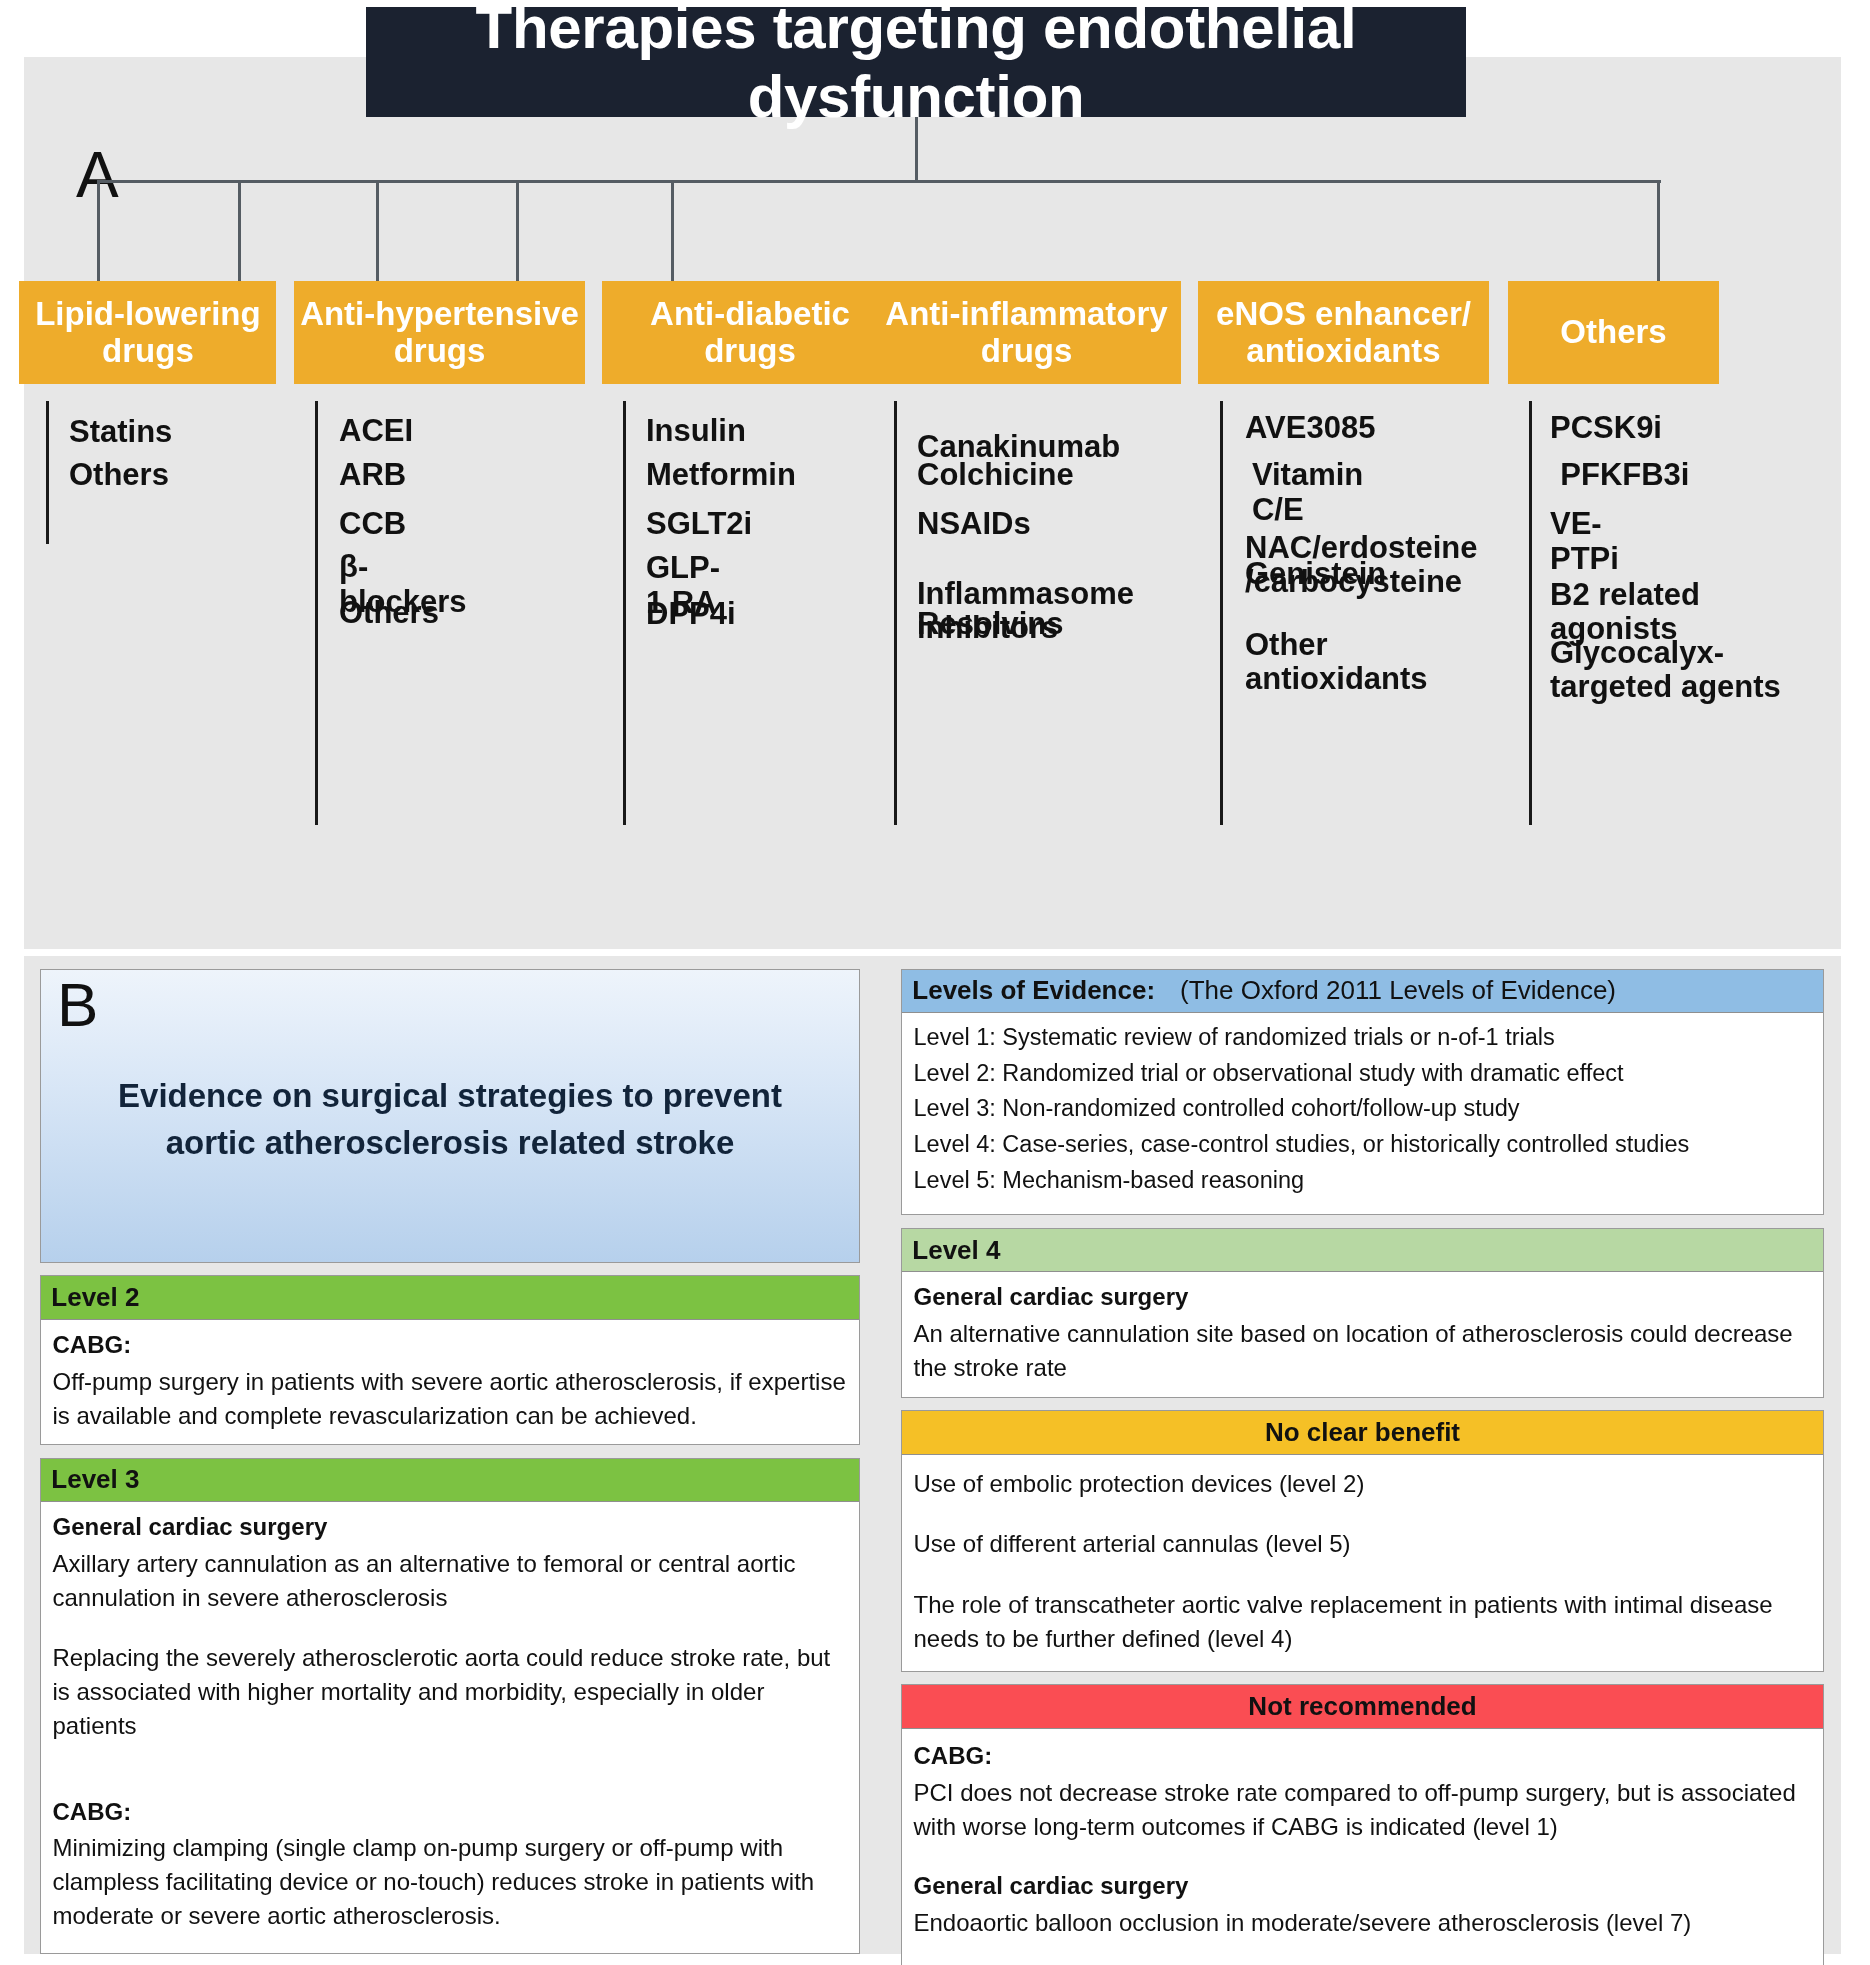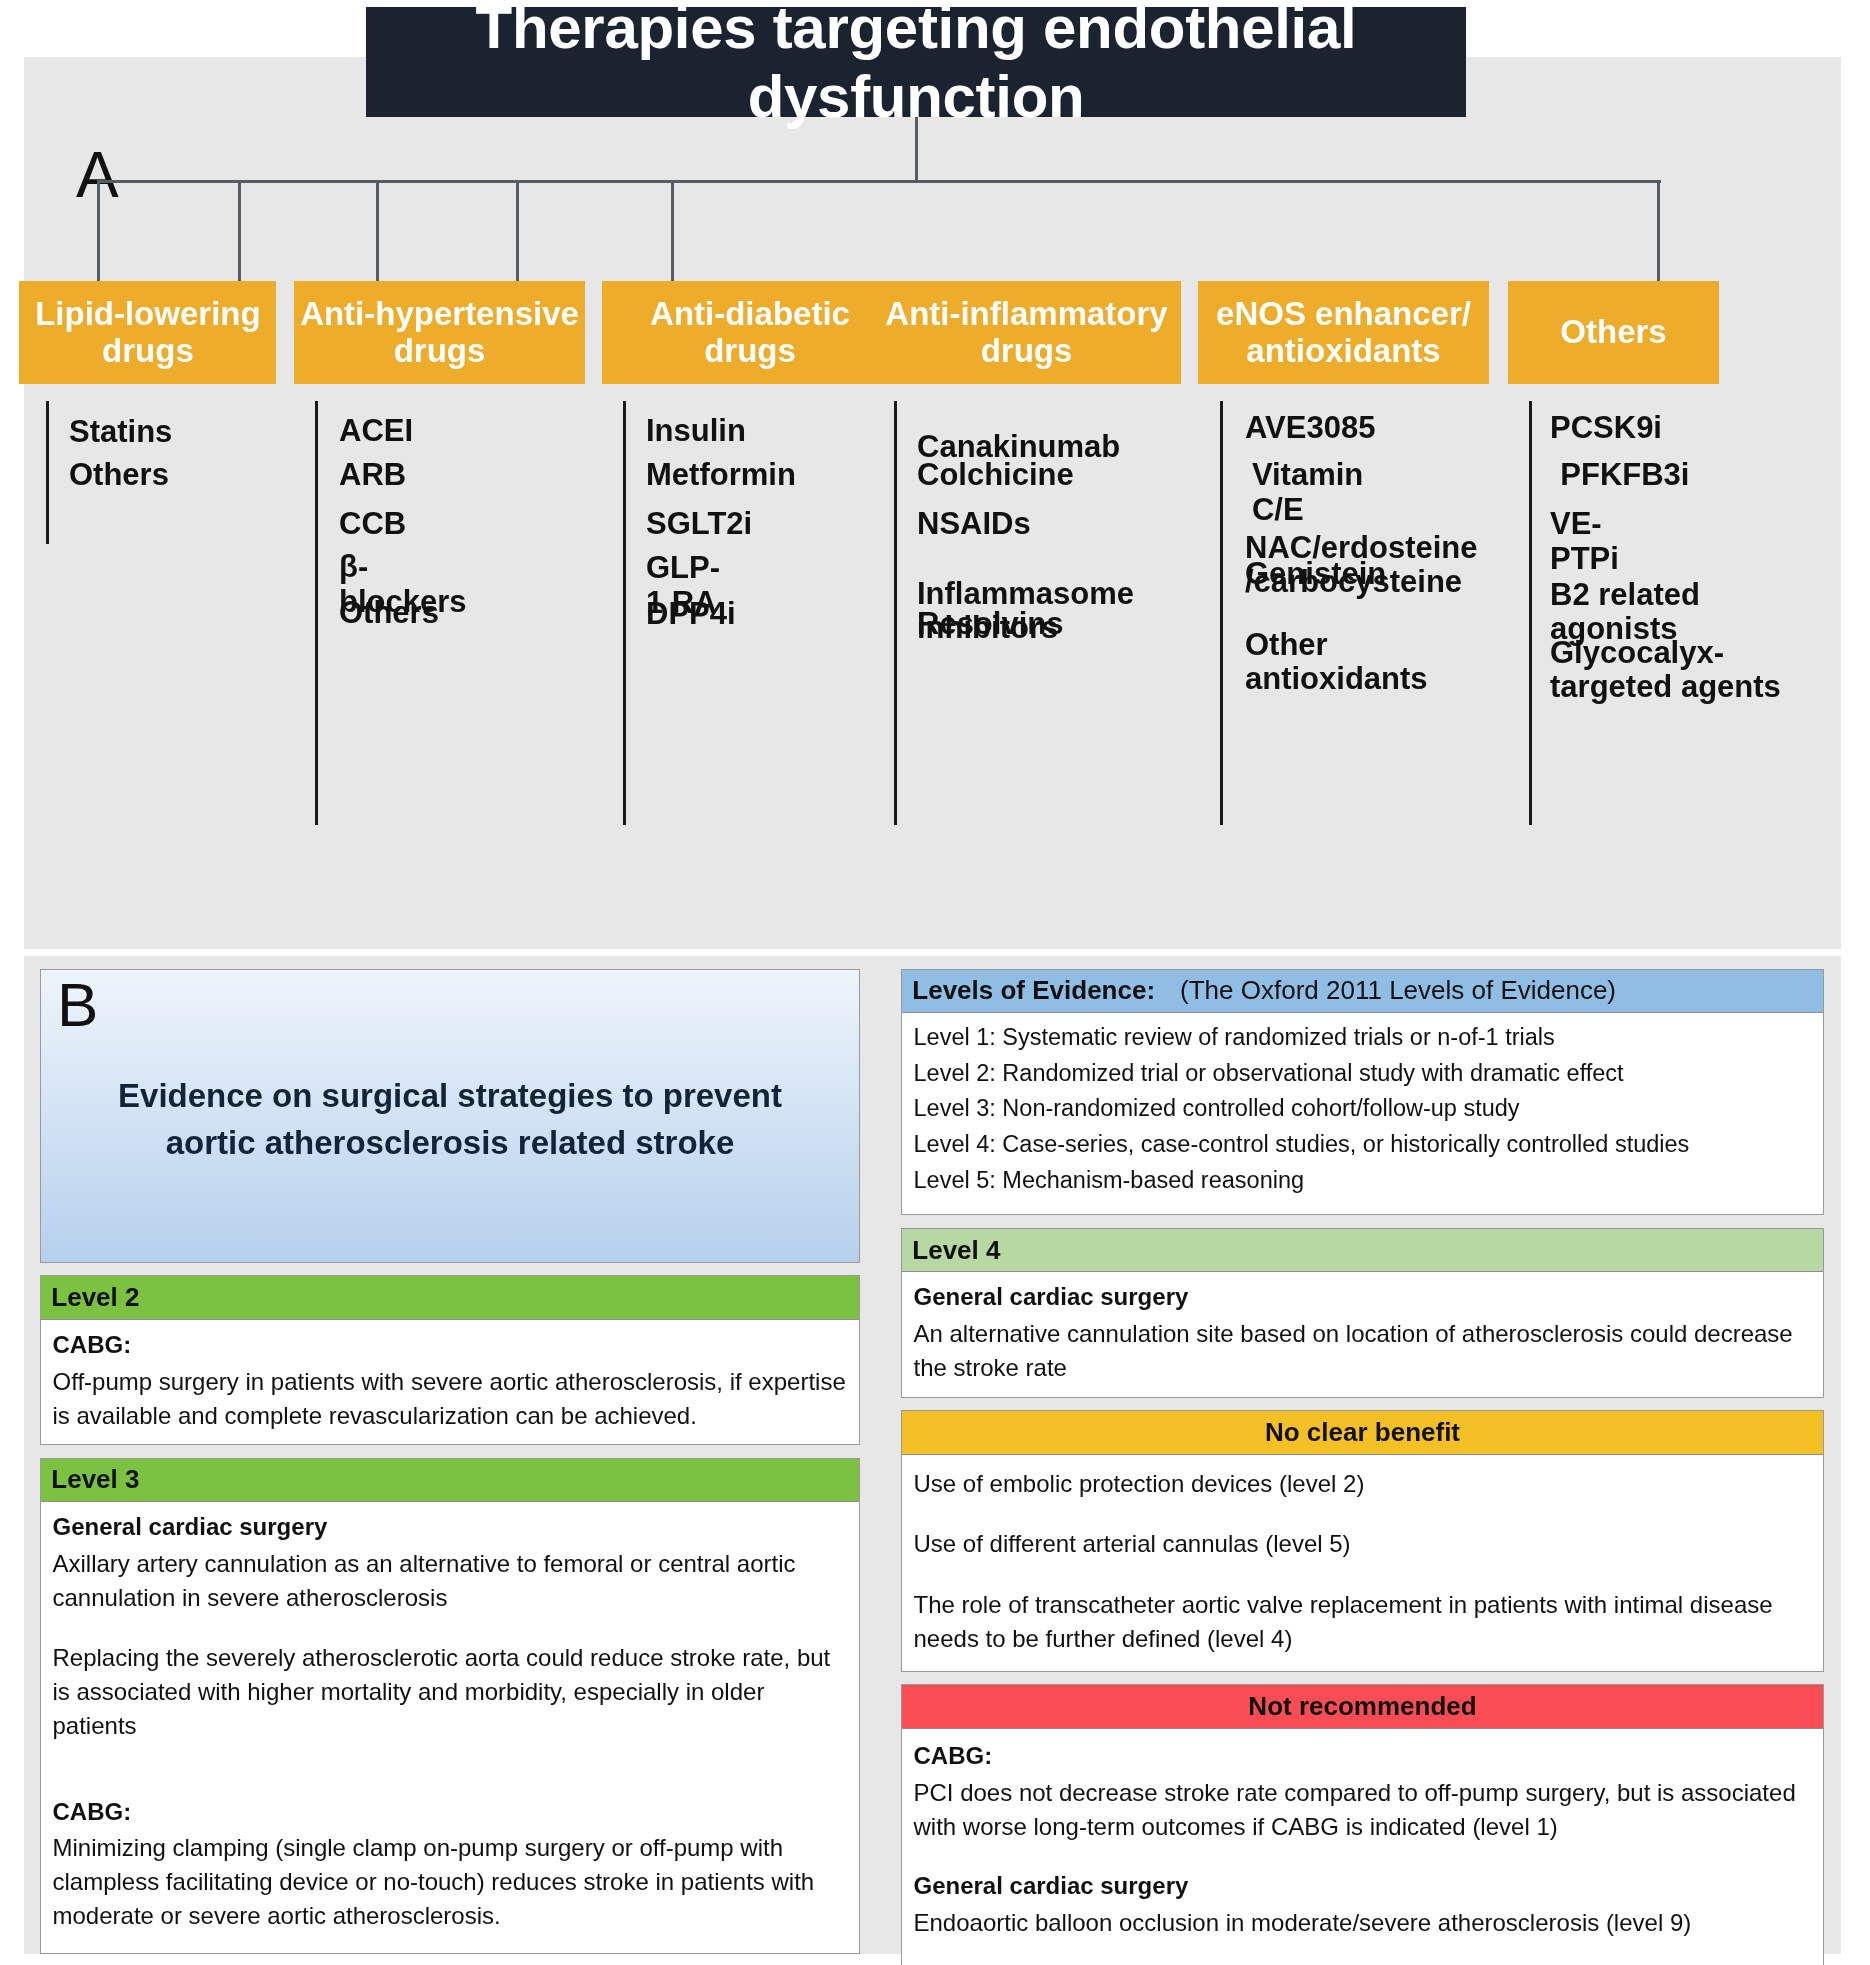--- a/index.html
+++ b/index.html
@@ -370,21 +370,21 @@
       </div>
     </div>
 
     <div class="b-card">
       <div class="b-head head-red">Not recommended</div>
       <div class="b-body" style="padding-top:11.5px; padding-bottom:15px;">
         <p class="b-sub">CABG:</p>
         <p class="b-para">PCI does not decrease stroke rate compared to off-pump surgery, but is associated with worse long-term outcomes if CABG is indicated (level 1)</p>
         <div class="b-gap"></div>
         <p class="b-sub">General cardiac surgery</p>
-        <p class="b-para">Endoaortic balloon occlusion in moderate/severe atherosclerosis (level 9)</p>
+        <p class="b-para">Endoaortic balloon occlusion in moderate/severe atherosclerosis (level 7)</p>
         <div class="b-gap"></div>
 
       </div>
     </div>
 
   </div>
 
 </div>
 
 

